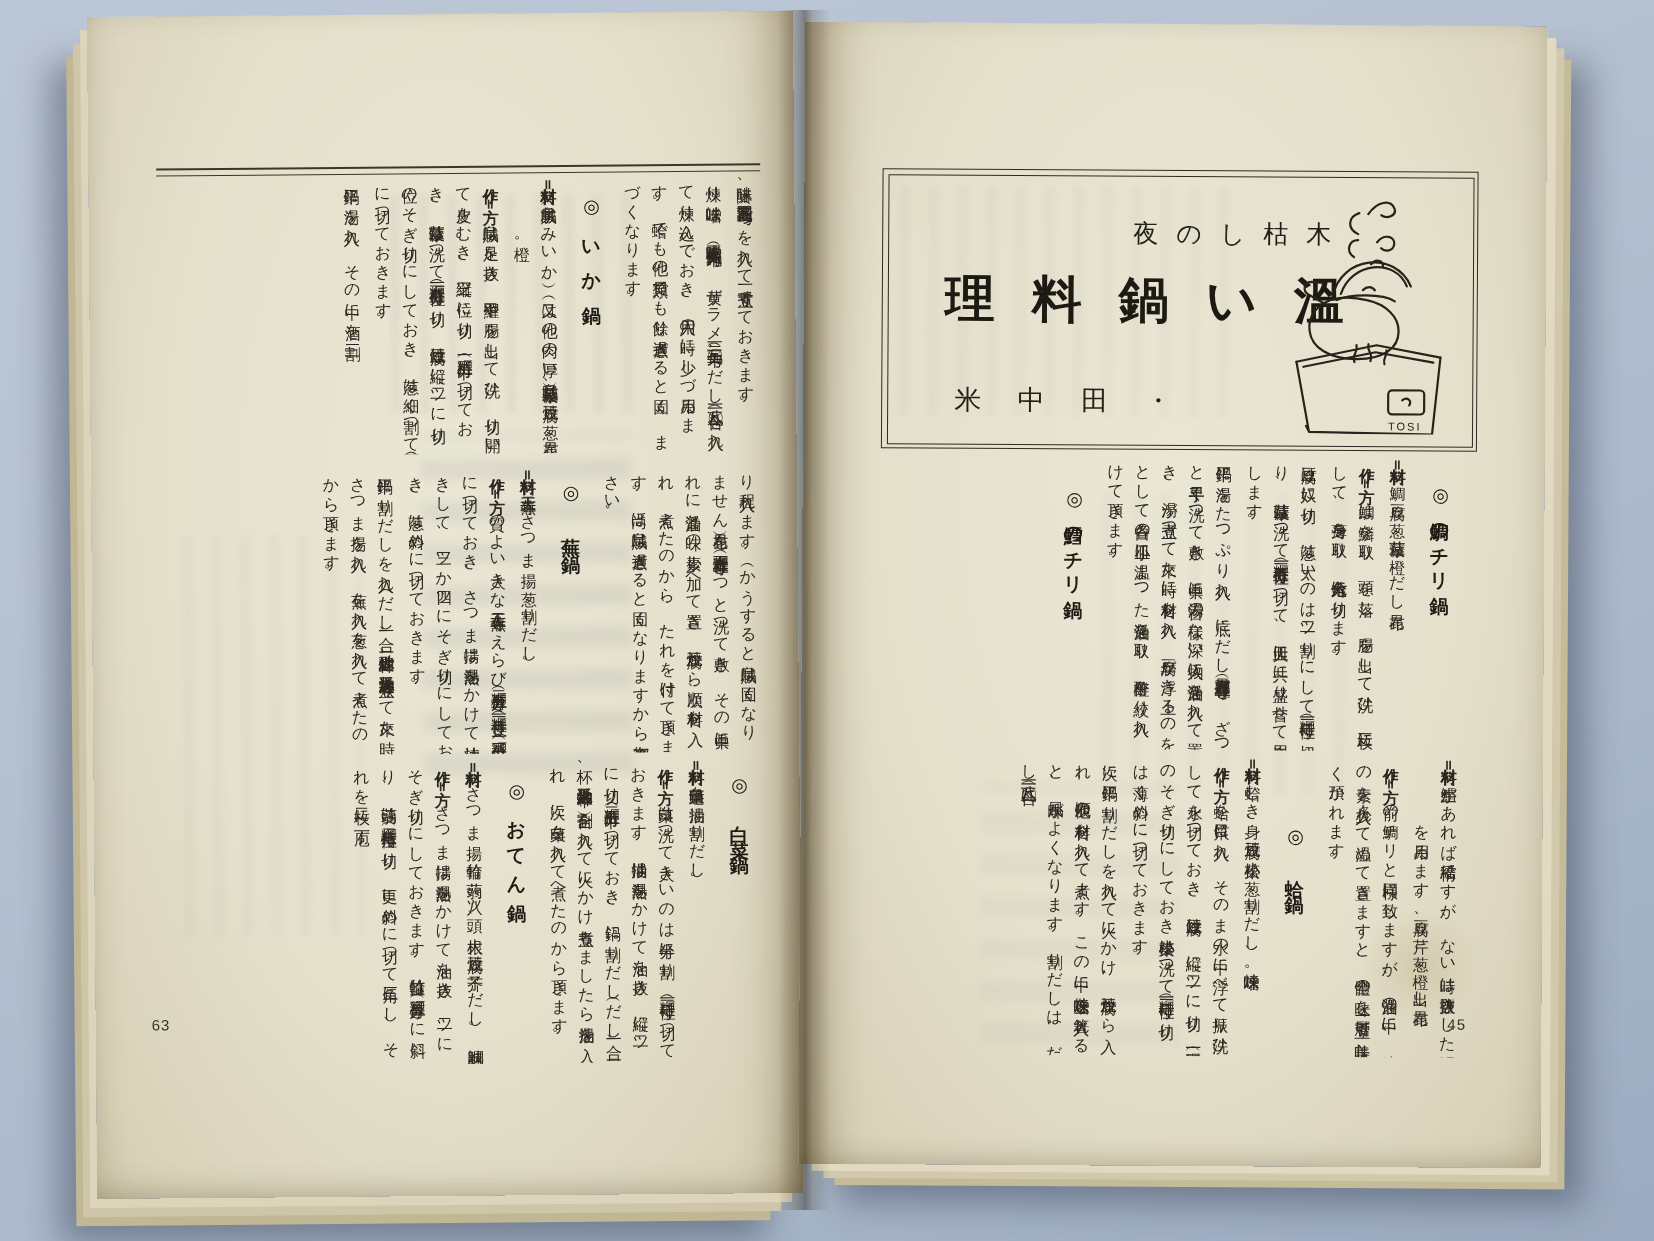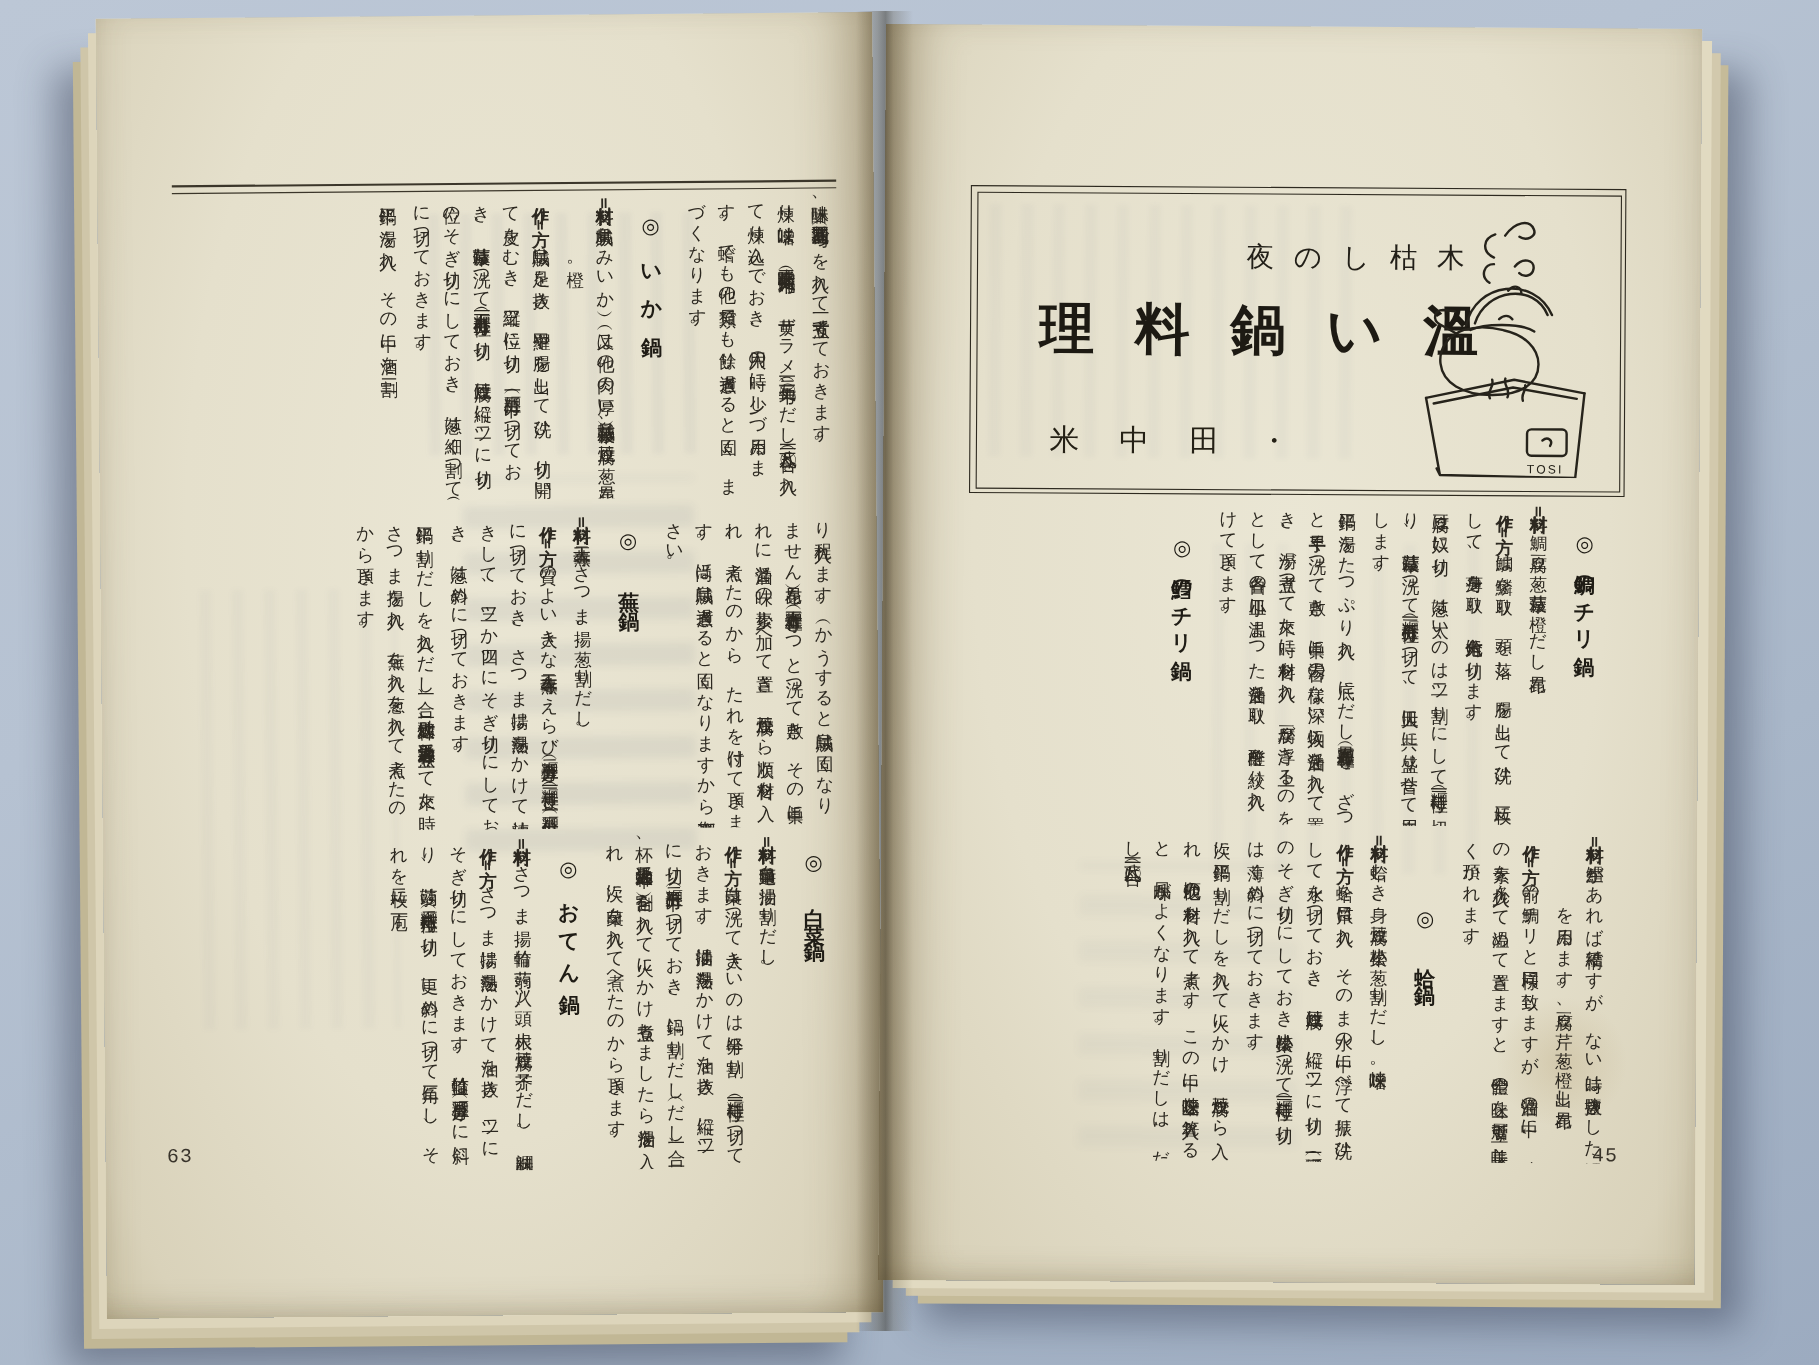--- a/index.html
+++ b/index.html
@@ -57,22 +57,22 @@
     font-family:"Liberation Sans","DejaVu Sans",sans-serif;
     font-weight:700;font-size:19px;color:#1f1c15;
     margin:0 15px !important;
   }
   .lbl{
     font-family:"Liberation Sans","DejaVu Sans",sans-serif;
     font-weight:700;
   }
   .mat{padding-top:58px;text-indent:-58px;}
   .pagenum{
-    position:absolute;font-size:18px;color:#38332a;
-    font-family:Liberation Mono, monospace;letter-spacing:1px;margin-top:26px;
+    position:absolute;font-size:15px;color:#38332a;
+    font-family:Liberation Sans, sans-serif;letter-spacing:1px;
   }
   .double-rule{
     position:absolute;height:5px;
     border-top:2px solid #3b362a;border-bottom:1px solid #3b362a;
   }
   
   .title-box{
     position:absolute;left:78px;top:146px;width:584px;height:268px;
     border:1.6px solid #2e2a20;padding:5px;z-index:2;
   }

